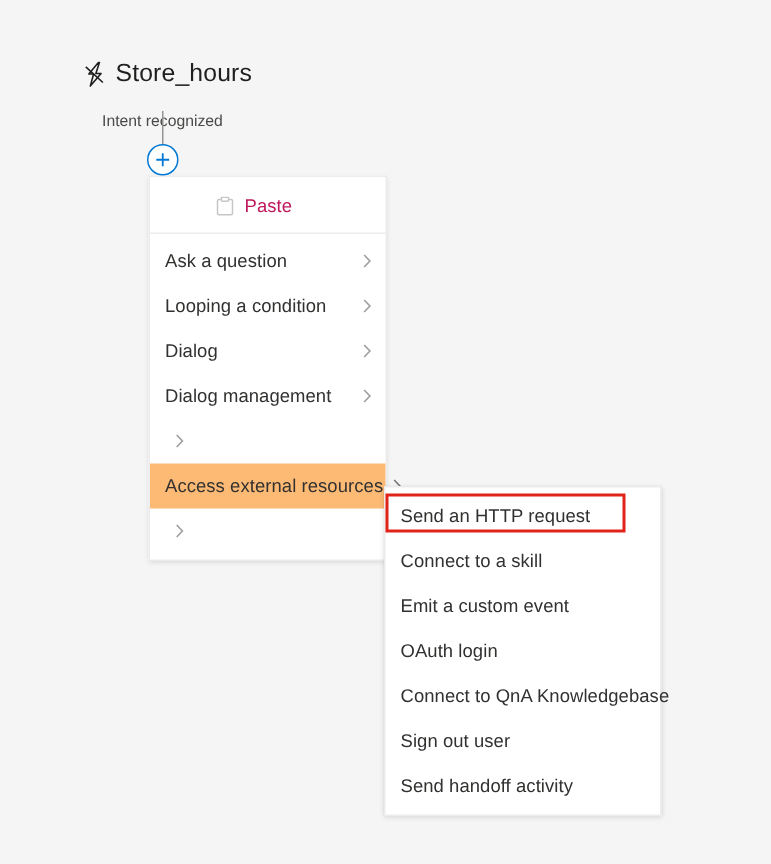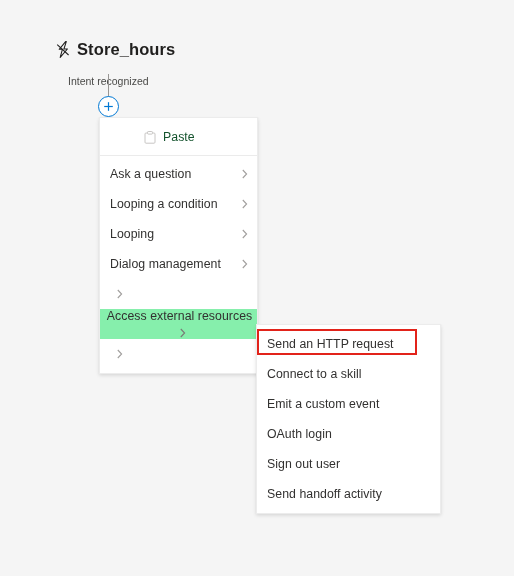--- a/index.html
+++ b/index.html
@@ -20,21 +20,20 @@
   #node-header {
     position: absolute;
     left: 56px;
     top: 40px;
     width: 220px;
   }
   #node-title-row {
     display: flex;
     align-items: center;
     gap: 6px;
-    font-weight: bold;
   }
   #bolt-icon {
     width: 15px;
     height: 17px;
     display: block;
     flex: none;
   }
   #node-title {
     font-size: 16.5px;
     color: #201f1e;
@@ -108,26 +107,25 @@
     font-size: 12.3px;
     color: #323130;
     white-space: nowrap;
     box-sizing: border-box;
     cursor: default;
     letter-spacing: 0.05px;
   }
   .menu-item .label { flex: 1 1 auto; }
 
   .menu-item.disabled {
-    color: #14532d;
+    color: #be185d;
     padding-left: 44px;
   }
   .menu-item.highlighted {
-    background: #86efac;
-    flex-direction: column;
+    background: #fdba74;
   }
 
   .paste-icon {
     width: 12px;
     height: 13px;
     margin-right: 7px;
     flex: none;
     display: block;
   }
   .chevron {
@@ -200,21 +198,21 @@
   </div>
 
   <div class="menu-item">
     <span class="label">Looping a condition</span>
     <svg class="chevron" viewBox="0 0 8 12" aria-hidden="true">
       <polyline points="1.8,2 5.6,6 1.8,10" fill="none" stroke="#a19f9d" stroke-width="1.1"></polyline>
     </svg>
   </div>
 
   <div class="menu-item">
-    <span class="label">Looping</span>
+    <span class="label">Dialog</span>
     <svg class="chevron" viewBox="0 0 8 12" aria-hidden="true">
       <polyline points="1.8,2 5.6,6 1.8,10" fill="none" stroke="#a19f9d" stroke-width="1.1"></polyline>
     </svg>
   </div>
 
   <div class="menu-item">
     <span class="label">Dialog management</span>
     <svg class="chevron" viewBox="0 0 8 12" aria-hidden="true">
       <polyline points="1.8,2 5.6,6 1.8,10" fill="none" stroke="#a19f9d" stroke-width="1.1"></polyline>
     </svg>
@@ -247,20 +245,23 @@
   <div class="menu-item">
     <span class="label">Connect to a skill</span>
   </div>
   <div class="menu-item">
     <span class="label">Emit a custom event</span>
   </div>
   <div class="menu-item">
     <span class="label">OAuth login</span>
   </div>
   <div class="menu-item">
+    <span class="label">Connect to QnA Knowledgebase</span>
+  </div>
+  <div class="menu-item">
     <span class="label">Sign out user</span>
   </div>
   <div class="menu-item">
     <span class="label">Send handoff activity</span>
   </div>
 </div>
 
 <div id="annotation-box"></div>
 
 </body></html>

